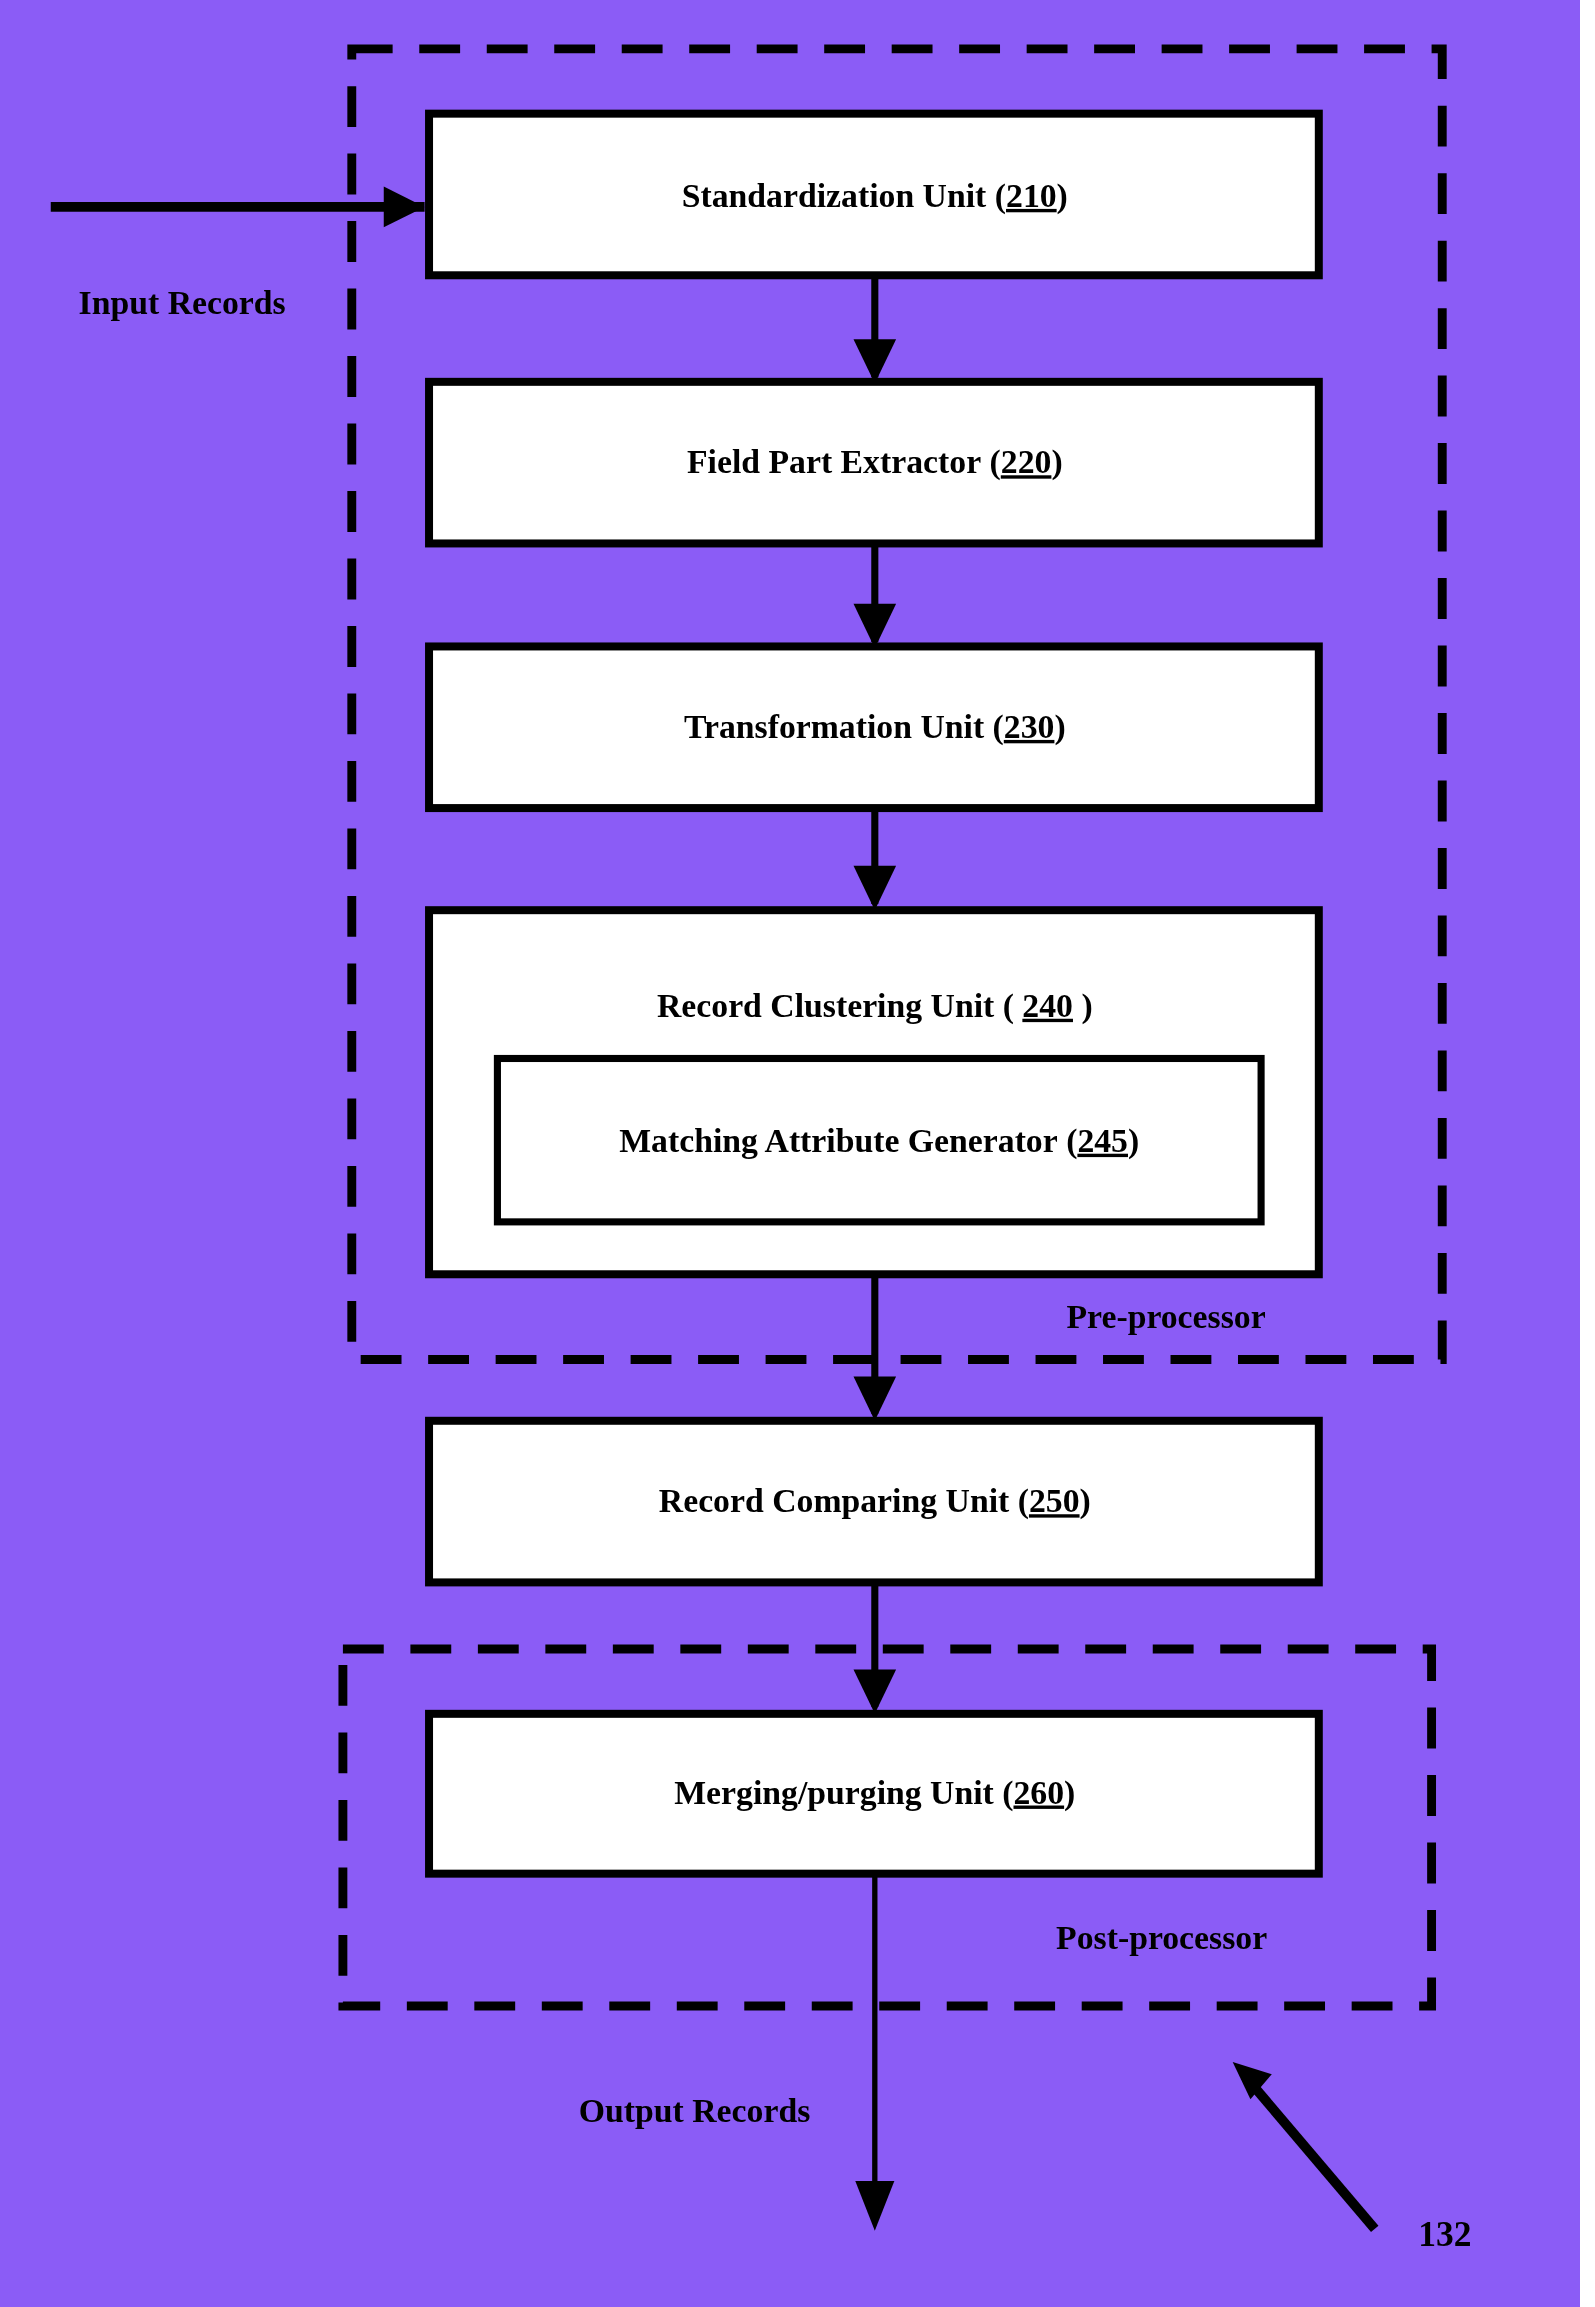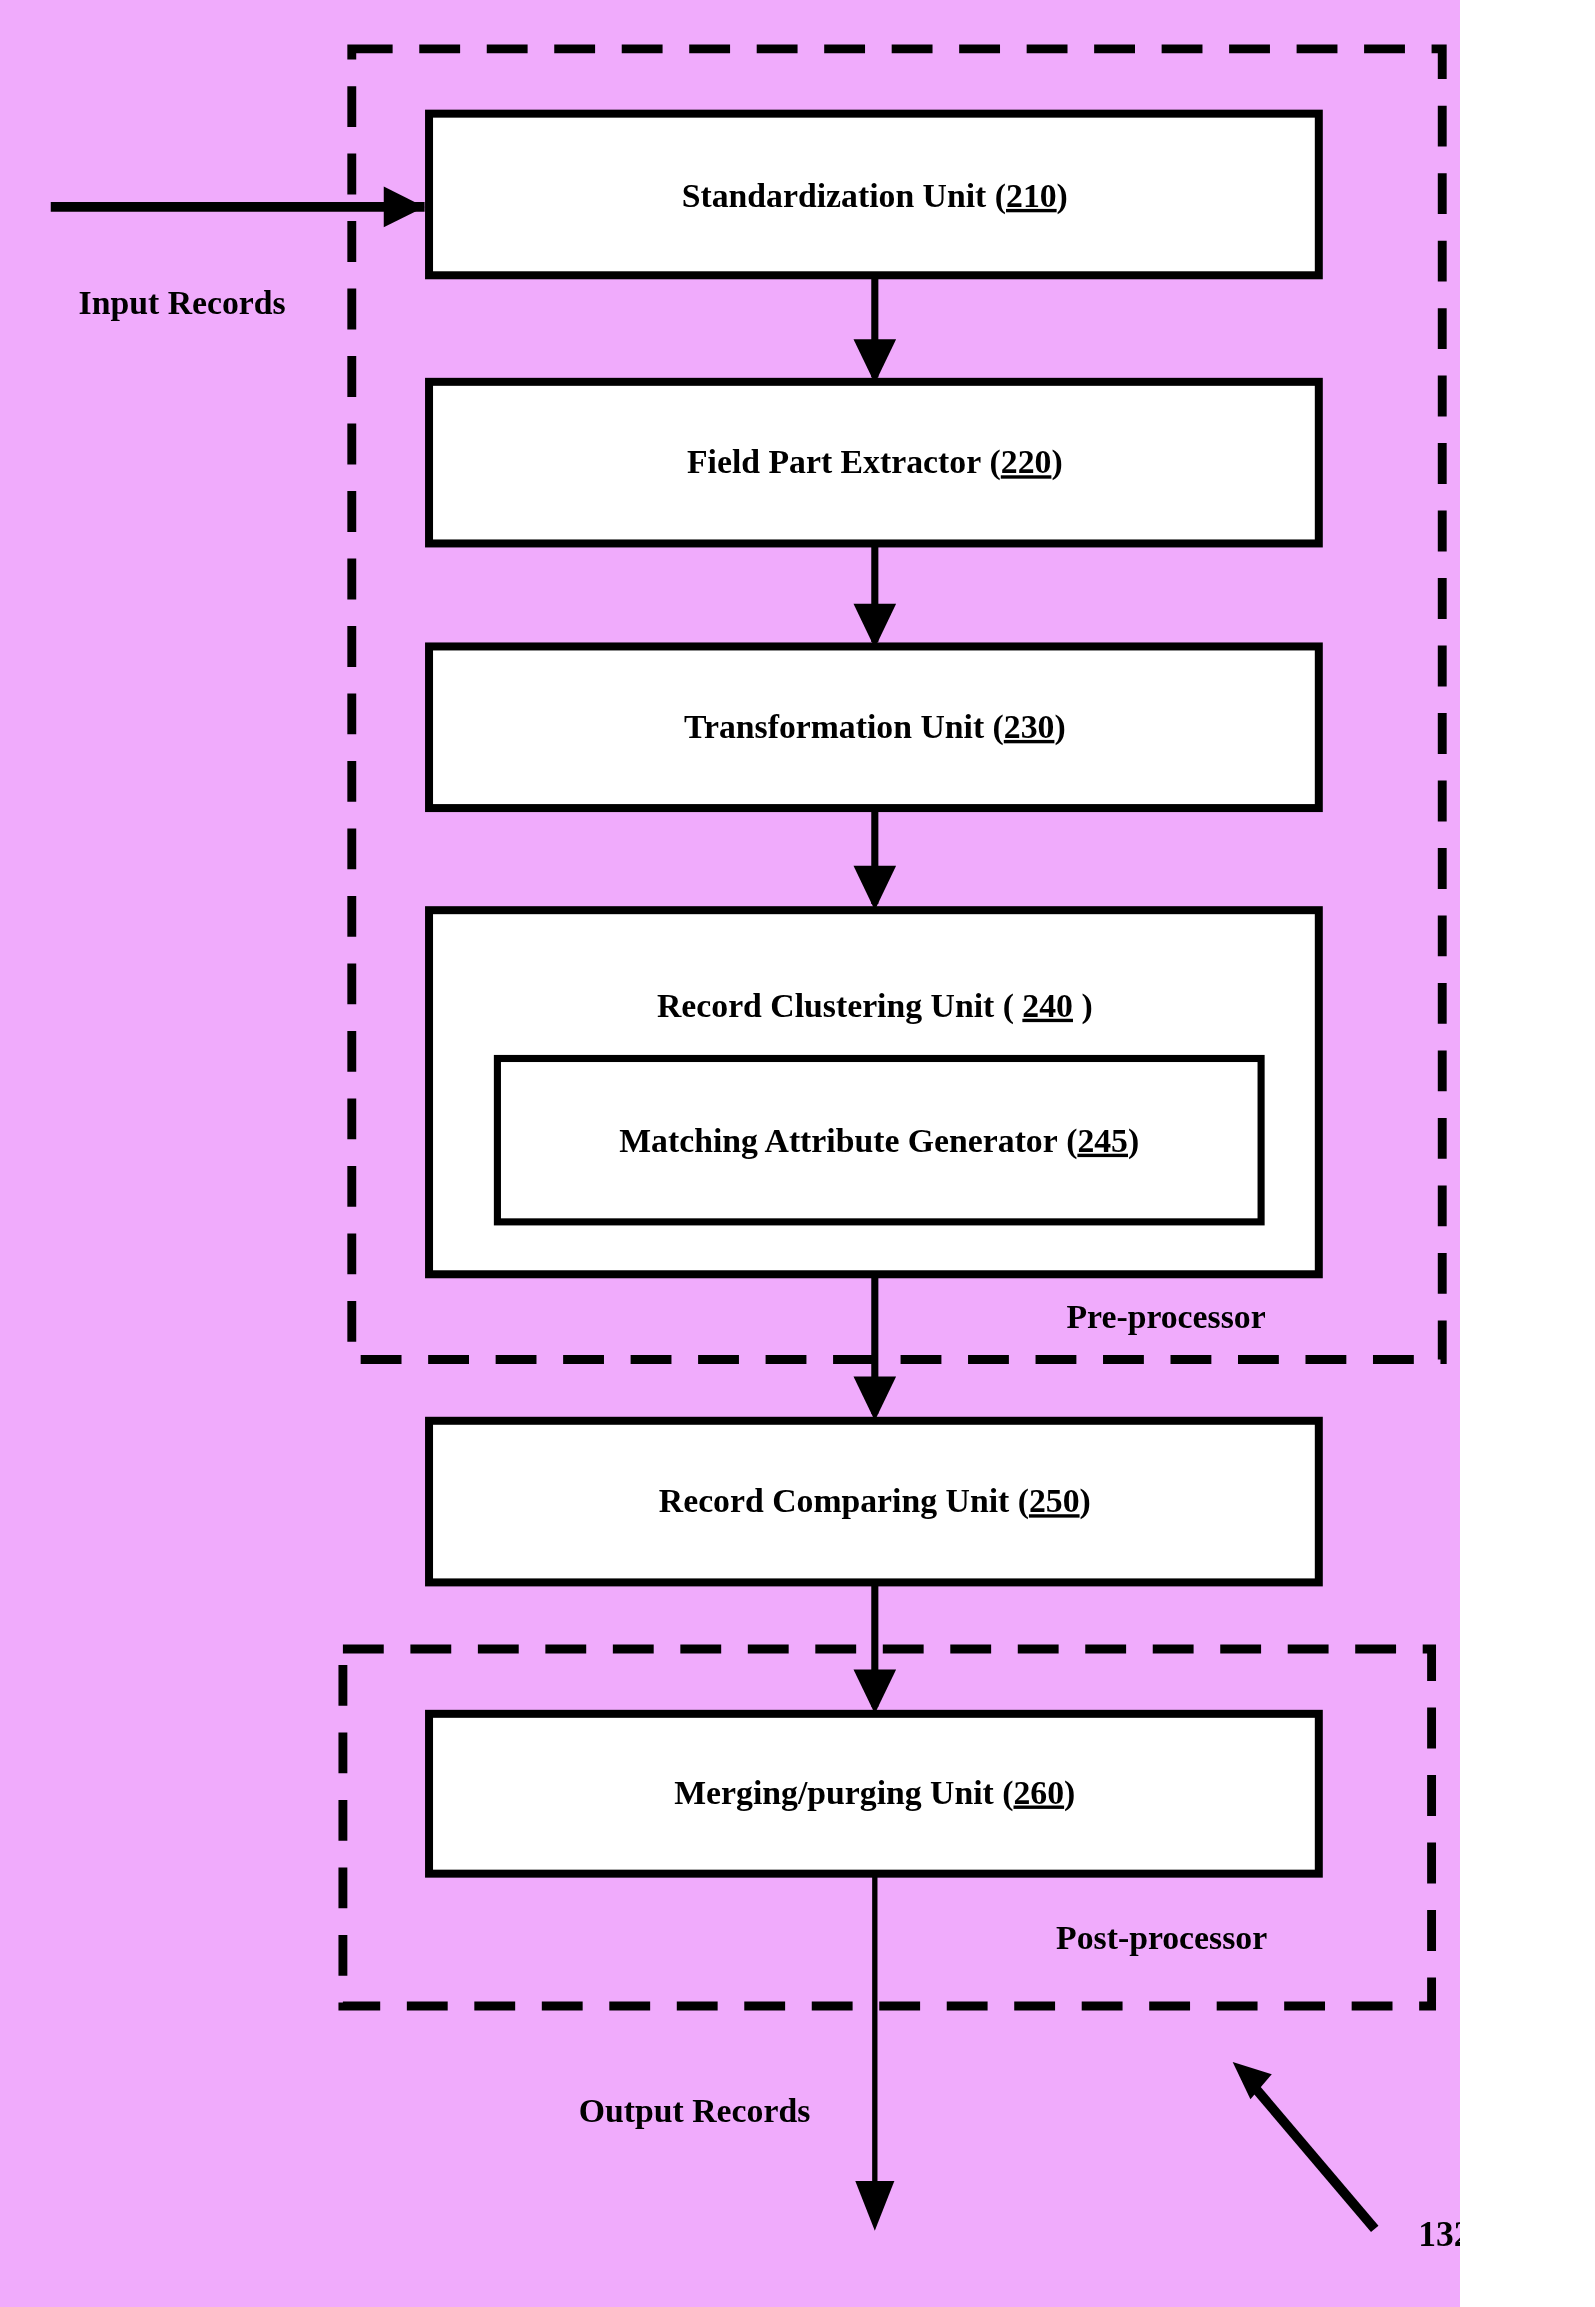--- a/index.html
+++ b/index.html
@@ -6,23 +6,23 @@
   html, body {
     margin: 0;
     padding: 0;
     background: #ffffff;
   }
   body {
     font-family: "Liberation Serif", "DejaVu Serif", serif;
   }
   #figure-root {
     position: relative;
-    width: 1460px;
+    width: 1580px;
     height: 2307px;
-    background: #f0abfc;
+    background: #8b5cf6;
     overflow: hidden;
   }
   svg.figure-canvas {
     position: absolute;
     inset: 0;
     width: 1596px;
     height: 2307px;
     display: block;
   }
   

